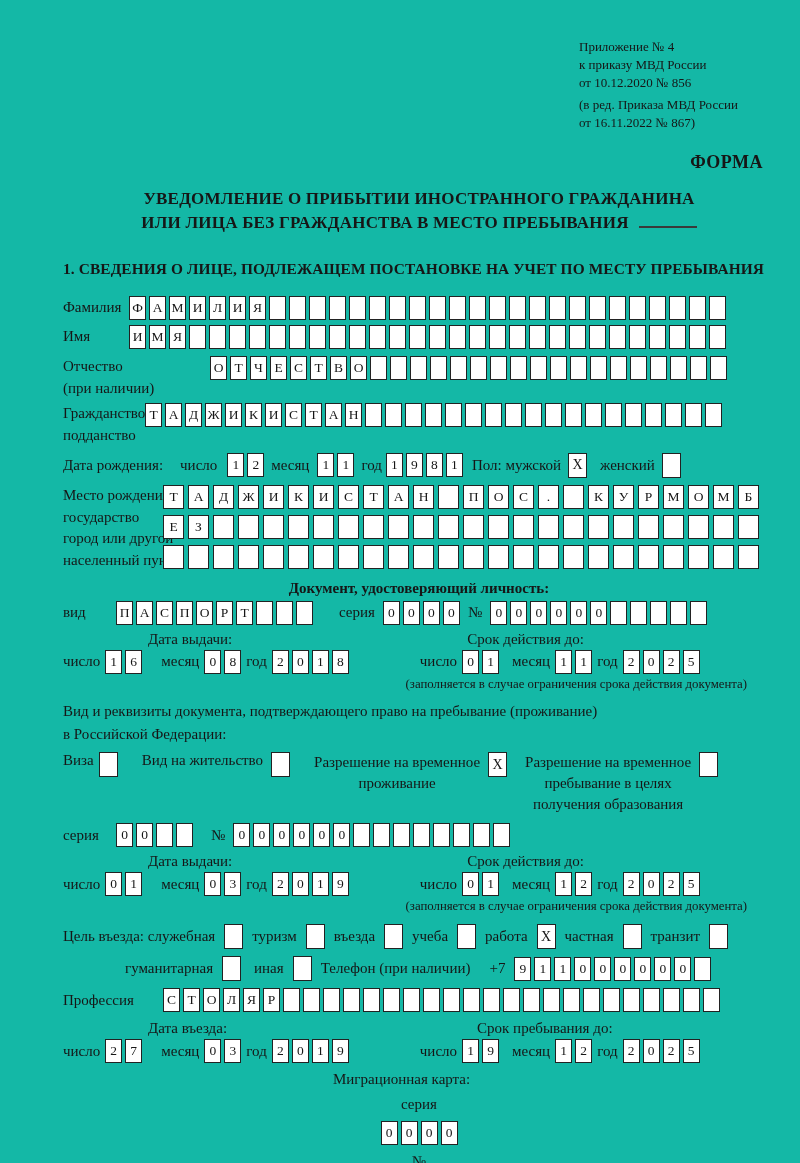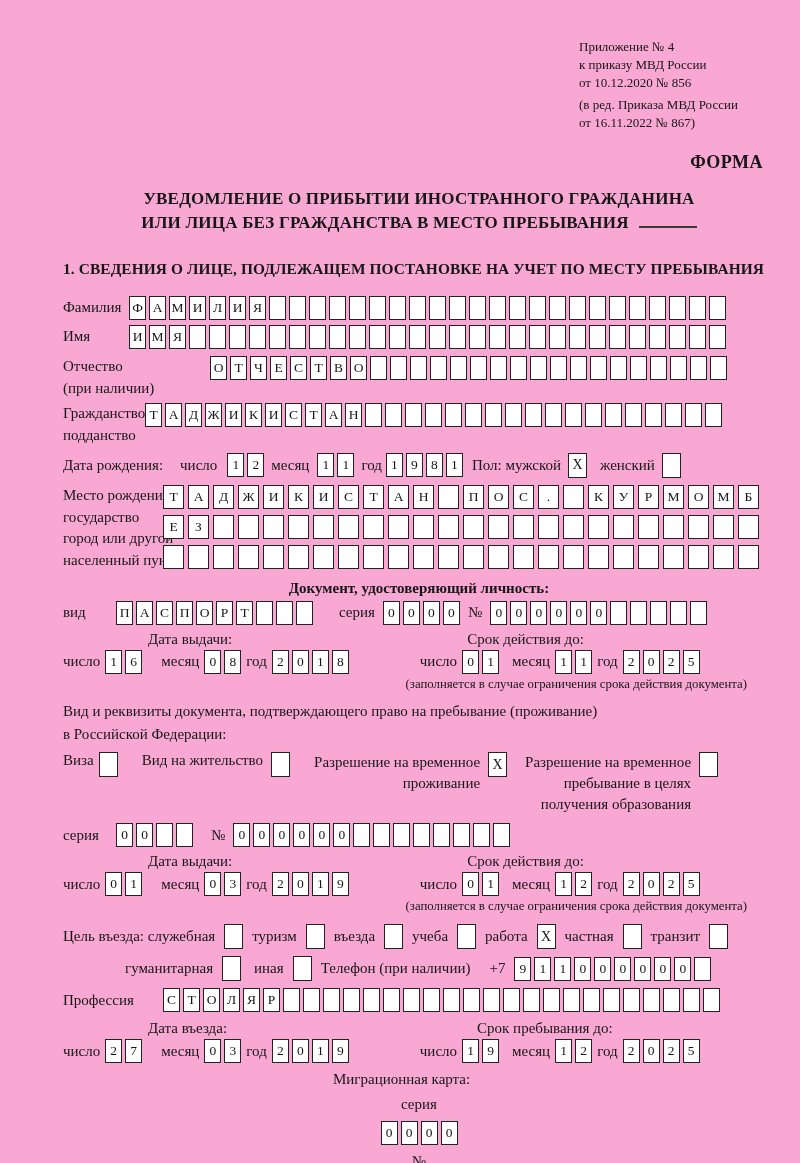--- a/index.html
+++ b/index.html
@@ -1,17 +1,17 @@
 <!DOCTYPE html>
 <html><head>
 <meta charset="utf-8">
 <style>
   html,body{margin:0;padding:0;background:#e9e9e9;}
   .page{
-    width:800px;height:1163px;margin:0 auto;background:#f9a8d4;color:#161616;
+    width:800px;height:1163px;margin:0 auto;background:#14b8a6;color:#161616;
     font-family:"Liberation Serif","DejaVu Serif",serif;
     box-sizing:border-box;padding:38px 25px 10px 63px;position:relative;overflow:hidden;
   }
   .appendix{width:196px;margin-left:auto;font-size:13px;line-height:1.38;}
   .appendix .gap{height:4px;}
   .forma{font-weight:bold;text-align:right;padding-right:12px;margin-top:20px;font-size:18px;letter-spacing:.5px;}
   .title{font-weight:bold;text-align:center;font-size:17px;line-height:1.45;margin-top:14px;letter-spacing:.2px;}
   .title-blank{display:inline-block;width:58px;border-bottom:2.5px solid #3a3a3a;height:14px;margin-left:10px;}
   .sec-heading{font-weight:bold;font-size:15.4px;margin-top:24px;letter-spacing:.1px;white-space:nowrap;}
   .frow{display:flex;align-items:center;margin-top:5px;font-size:15px;}
@@ -29,21 +29,21 @@
     display:inline-flex;flex:none;width:17px;height:23px;border:1.6px solid #222;background:#fff;
     align-items:center;justify-content:center;font-size:14px;
   }
   .dgroup{display:inline-flex;align-items:center;gap:4px;}
   .center-bold{text-align:center;font-weight:bold;font-size:15px;margin-top:8px;}
   .colheads{display:flex;font-size:15px;margin-top:6px;}
   .note{font-size:12.8px;text-align:right;padding-right:28px;margin-top:3px;}
   .para{font-size:15px;margin-top:8px;line-height:1.55;}
   .permit-row{display:flex;align-items:flex-start;margin-top:6px;font-size:15px;gap:10px;}
   .permit-opt{display:flex;align-items:flex-start;gap:8px;}
-  .permit-opt .lbl{text-align:right;line-height:1.4;}
+  .permit-opt .lbl{text-align:center;line-height:1.4;}
   .purpose-row{display:flex;align-items:center;gap:9px;font-size:15px;margin-top:10px;flex-wrap:nowrap;}
 </style>
 </head>
 <body>
 
 <div class="page">
 
   <div class="appendix">
     <div>Приложение № 4</div>
     <div>к приказу МВД России</div>

